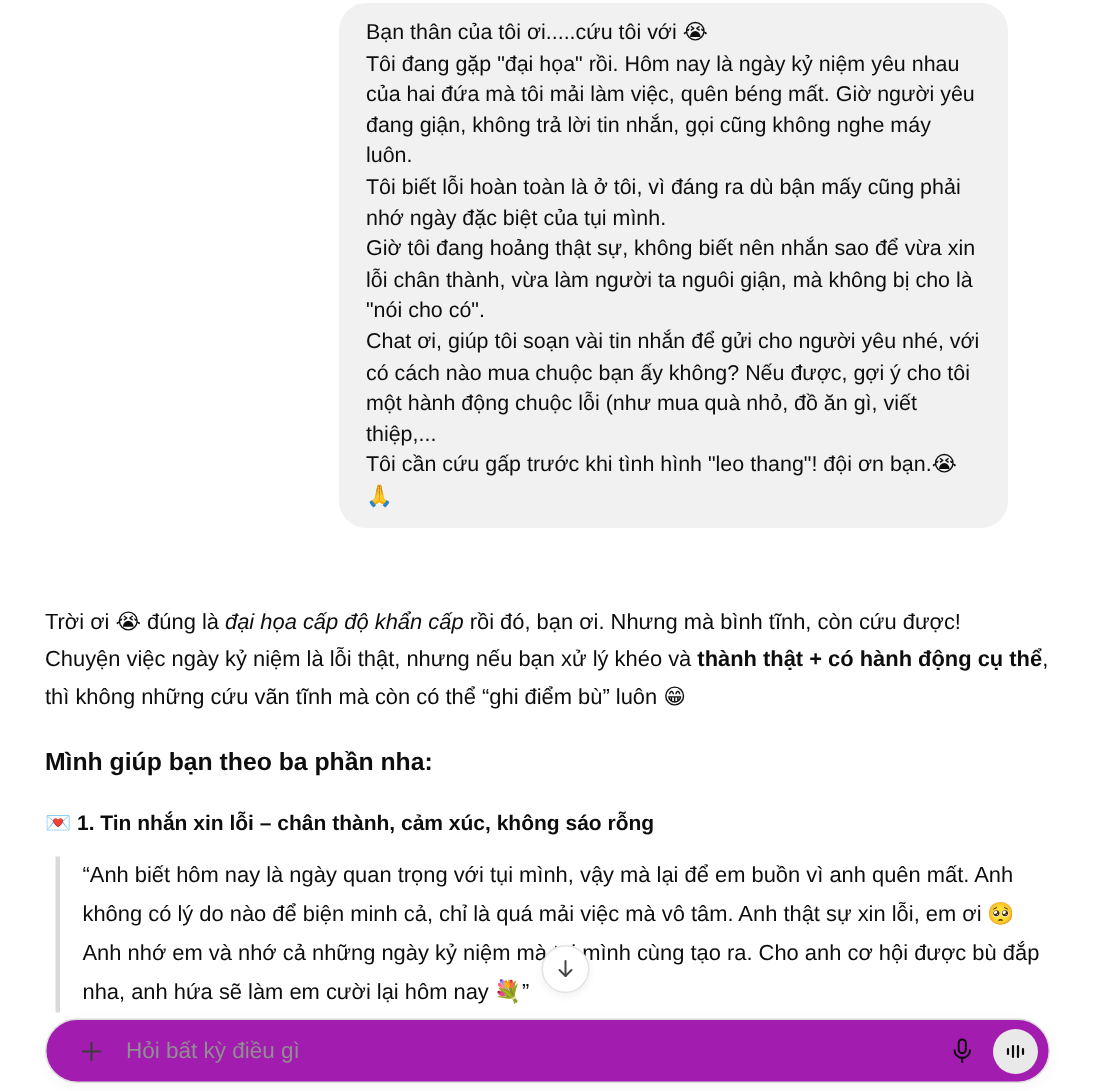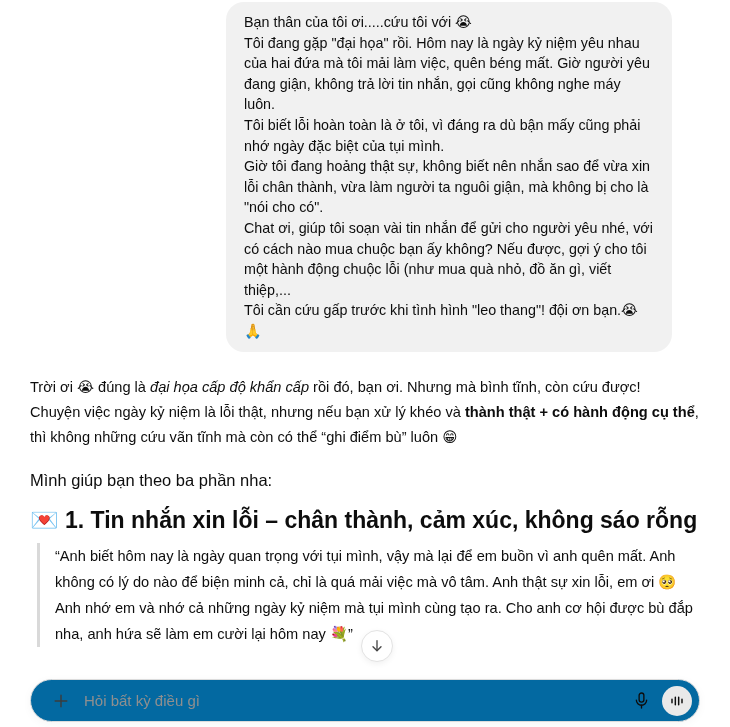--- a/index.html
+++ b/index.html
@@ -27,34 +27,34 @@
     padding: 10px 18px;
     font-size: 14.3px;
     line-height: 20.6px;
     white-space: pre-line;
     color: #0d0d0d;
   }
 
   
   .assistant {
     padding: 0 30px;
-    margin-top: 23px;
+    margin-top: 51px;
     font-size: 14.6px;
     line-height: 25px;
   }
   .assistant p.body { margin: 0; }
   .h-parts {
-    font-weight: normal;
+    font-weight: bold;
     font-size: 16.5px;
     margin-top: 19px;
     line-height: 22px;
   }
   .h-section {
     font-weight: bold;
-    font-size: 23px;
+    font-size: 14px;
     margin-top: 17px;
     line-height: 24px;
   }
   .p-after-h { margin-top: 9px; }
   .h-sample {
     font-weight: bold;
     font-size: 15.5px;
     margin-top: 24px;
     line-height: 22px;
   }
@@ -84,21 +84,21 @@
     position: absolute;
     left: 0; bottom: 0;
     width: 730px; height: 49px;
     background: #ffffff;
     z-index: 8;
   }
   .composer {
     position: absolute;
     left: 30px; bottom: 5px;
     width: 670px; height: 43px;
-    background: #0369a1;
+    background: #a21caf;
     border: 1px solid #dcdcdc;
     border-radius: 24px;
     box-shadow: 0 2px 10px rgba(0,0,0,0.04);
     display: flex;
     align-items: center;
     padding: 0 7px 0 17px;
     z-index: 10;
   }
   .plus-btn {
     background: none; border: none; cursor: pointer;

